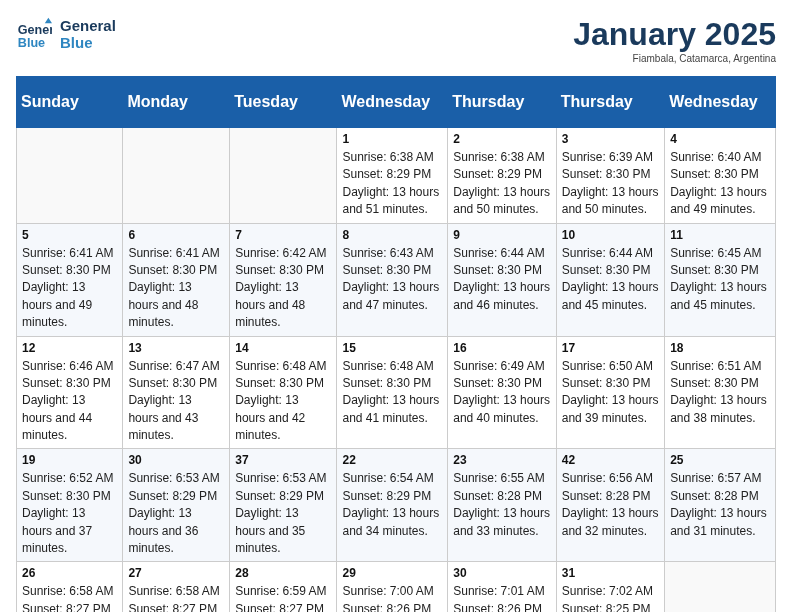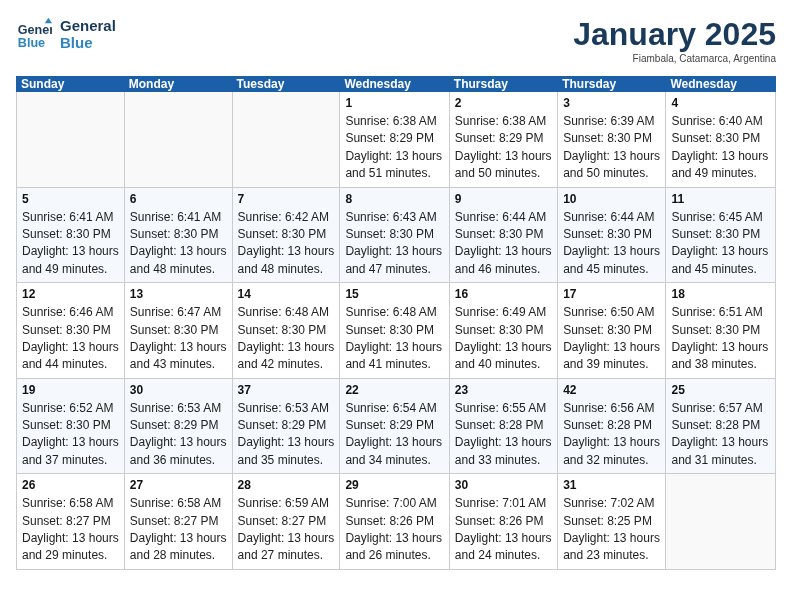--- a/index.html
+++ b/index.html
@@ -38,23 +38,23 @@
       color: #444;
     }
     table {
       width: 100%;
       border-collapse: collapse;
       font-size: 10.5px;
     }
     thead th {
       background-color: #1a5fa8;
       color: #fff;
-      padding: 0 4px;
+      padding: 16px 4px;
       text-align: left;
-      font-size: 12px;
+      font-size: 16px;
       font-weight: bold;
       border: 1px solid #1a5fa8;
     }
     tbody tr {
       vertical-align: top;
     }
     tbody td {
       border: 1px solid #ccc;
       padding: 4px 5px;
       height: 90px;

